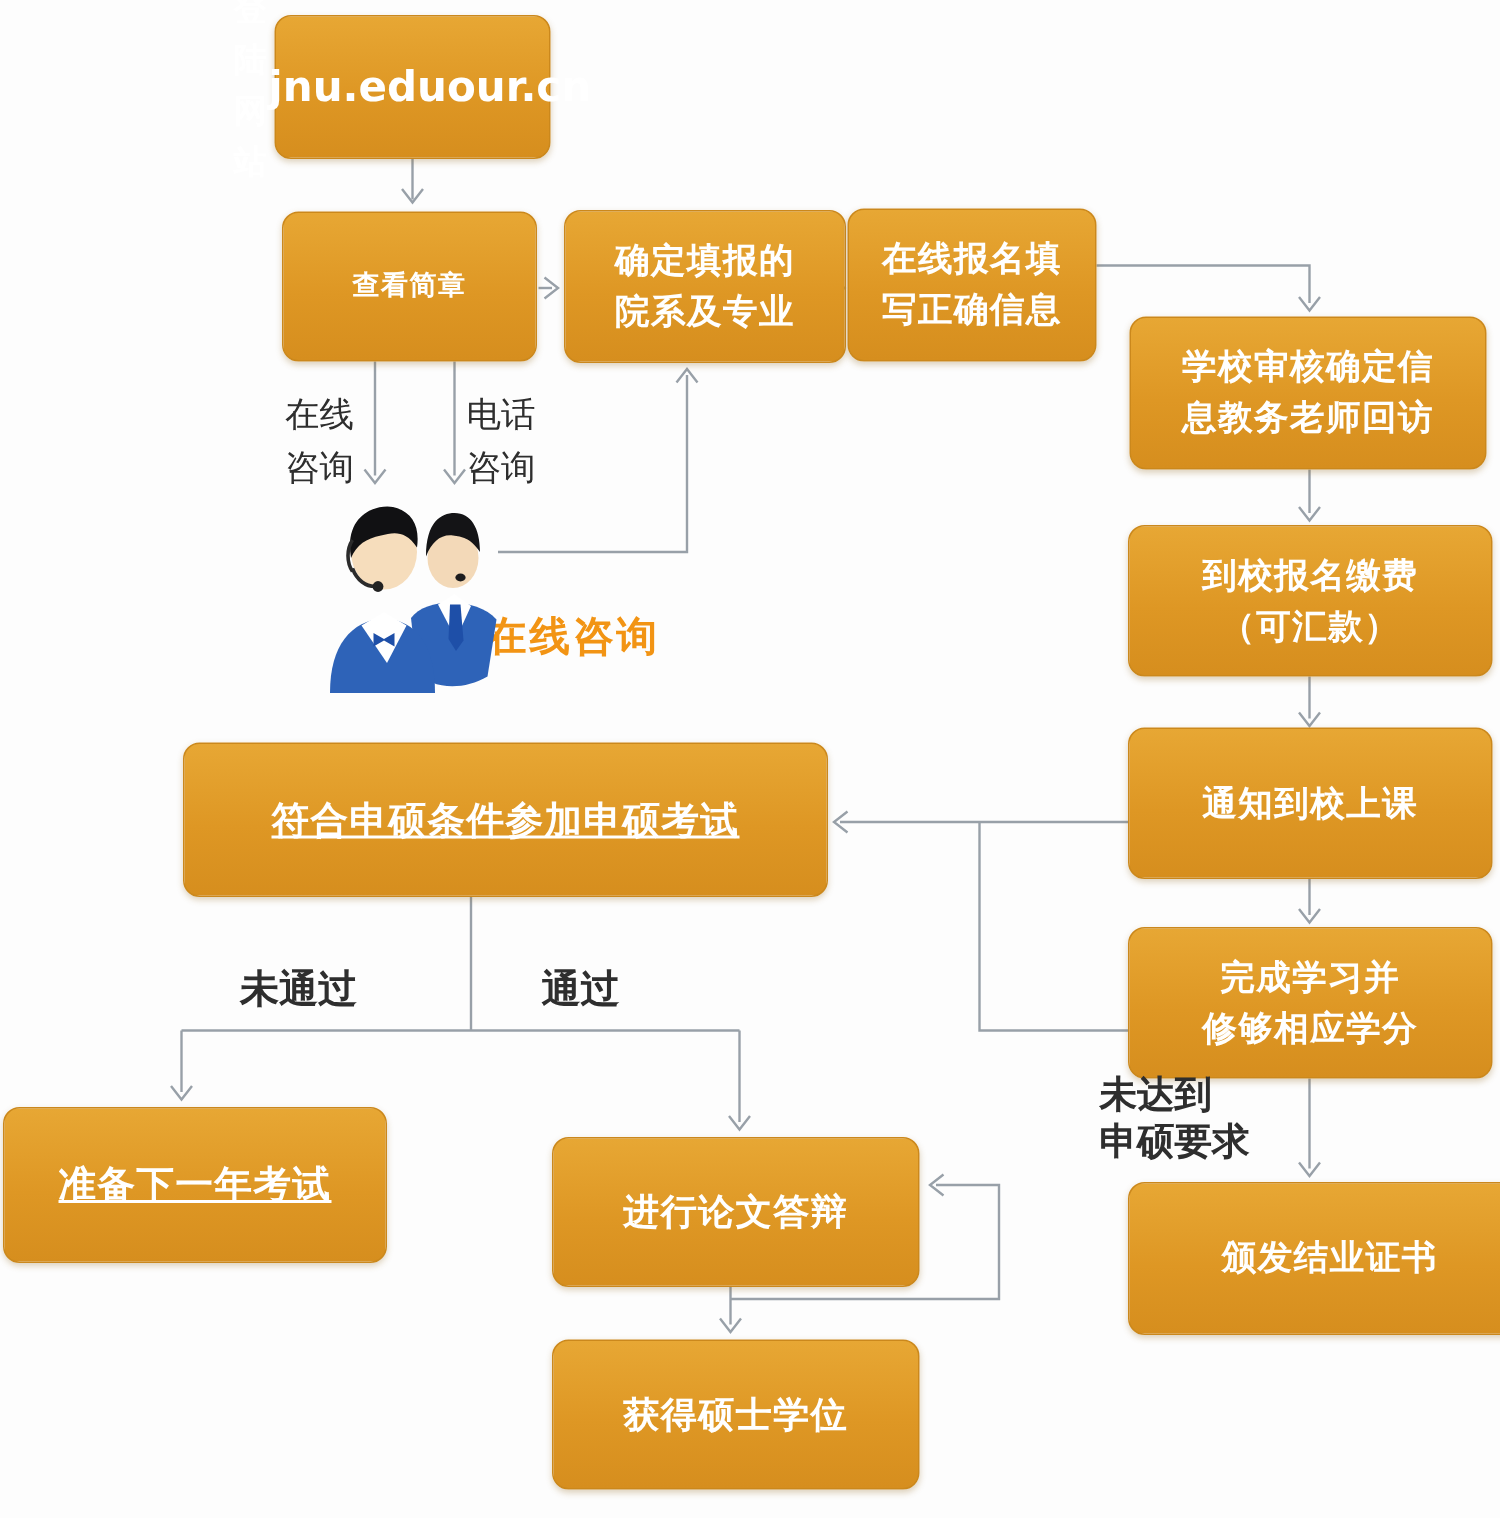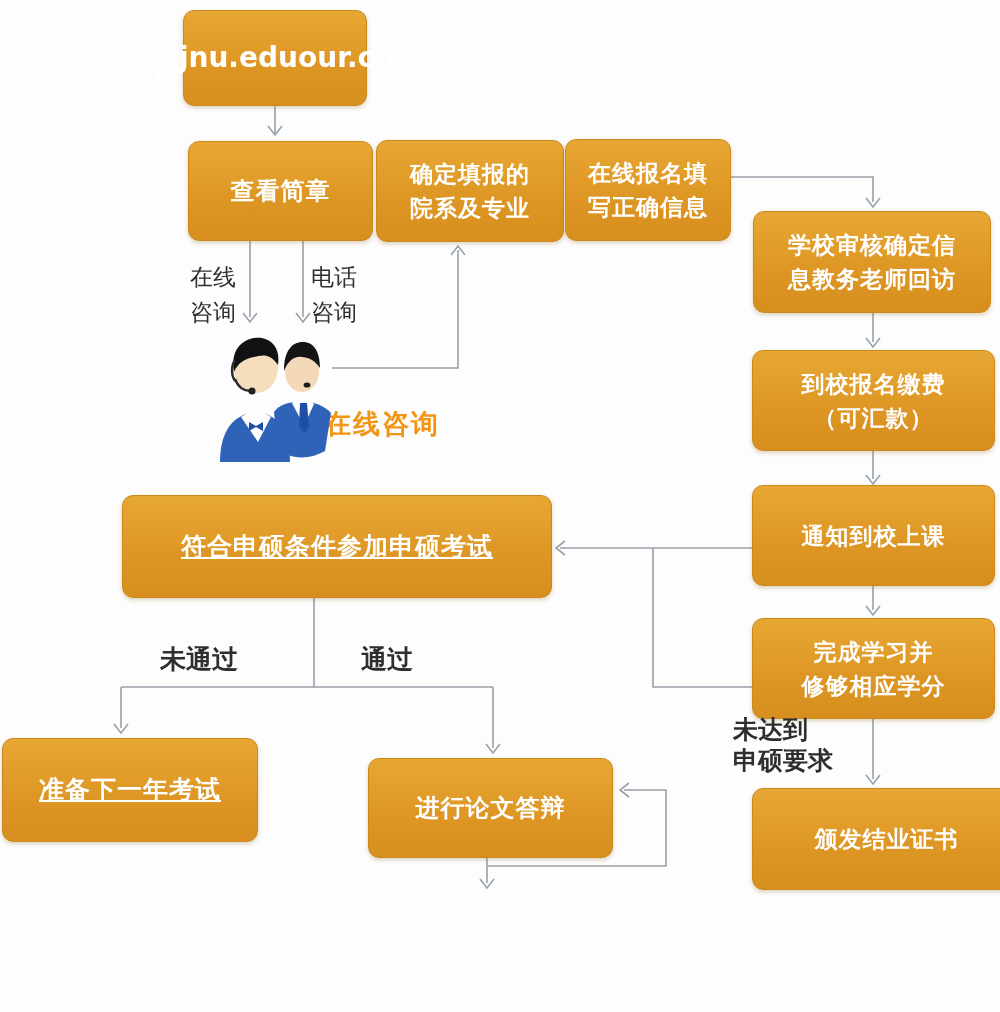--- a/index.html
+++ b/index.html
@@ -94,36 +94,37 @@
         <polyline points="243,313 250,322 257,313"></polyline>
       <path d="M303,241 V317"></path>
         <polyline points="296,313 303,322 310,313"></polyline>
     </g>
   </svg>
 
   <div class="box" style="left:183px;top:10px;width:184px;height:96px">
     <span class="cnline">登陆网站</span>
     <span class="url">jnu.eduour.cn</span>
   </div>
-  <div class="box" style="left:188px;top:141px;width:185px;height:100px;font-size:24px">查看简章</div>
+  <div class="box" style="left:188px;top:141px;width:170px;height:100px;font-size:18px">查看简章</div>
   <div class="box" style="left:376px;top:140px;width:188px;height:102px">确定填报的
 院系及专业</div>
   <div class="box" style="left:565px;top:139px;width:166px;height:102px">在线报名填
 写正确信息</div>
   <div class="box" style="left:753px;top:211px;width:238px;height:102px">学校审核确定信
 息教务老师回访</div>
   <div class="box" style="left:752px;top:350px;width:243px;height:101px">到校报名缴费
 （可汇款）</div>
   <div class="box" style="left:752px;top:485px;width:243px;height:101px">通知到校上课</div>
   <div class="box" style="left:752px;top:618px;width:243px;height:101px">完成学习并
 修够相应学分</div>
   <div class="box" style="left:752px;top:788px;width:269px;height:102px">颁发结业证书</div>
   <div class="box big" style="left:122px;top:495px;width:430px;height:103px">符合申硕条件参加申硕考试</div>
   <div class="box big" style="left:2px;top:738px;width:256px;height:104px">准备下一年考试</div>
   <div class="box" style="left:368px;top:758px;width:245px;height:100px;font-size:24px">进行论文答辩</div>
+  <div class="box" style="left:368px;top:893px;width:245px;height:100px;font-size:24px">获得硕士学位</div>
 
   <div class="lbl consult" style="left:190px;top:260px">在线
 咨询</div>
   <div class="lbl consult" style="left:311px;top:260px">电话
 咨询</div>
   <div class="lbl branch" style="left:160px;top:642px">未通过</div>
   <div class="lbl branch" style="left:361px;top:642px">通过</div>
   <div class="lbl notmeet" style="left:733px;top:714px">未达到
 申硕要求</div>
   <div class="lbl caption" style="left:324px;top:406px">在线咨询</div>

